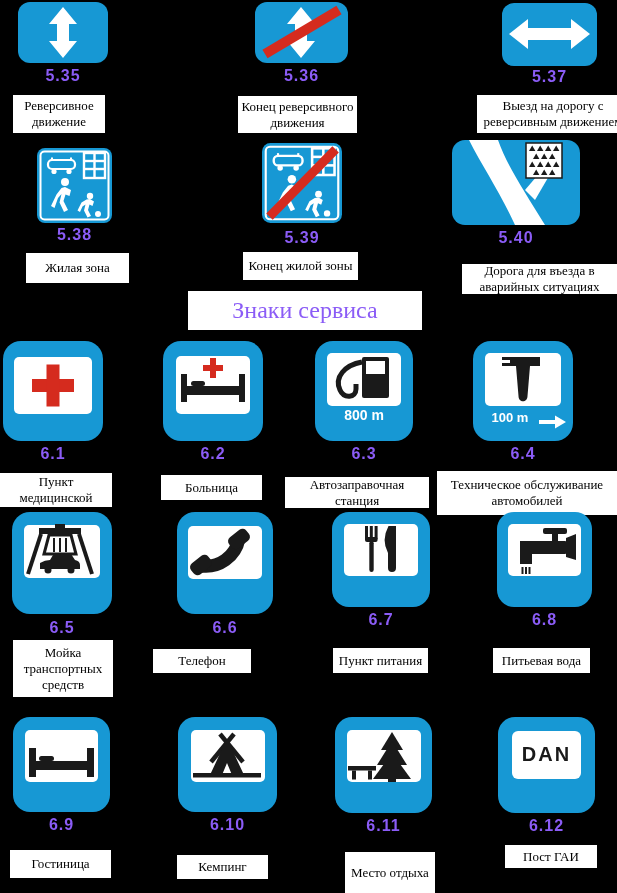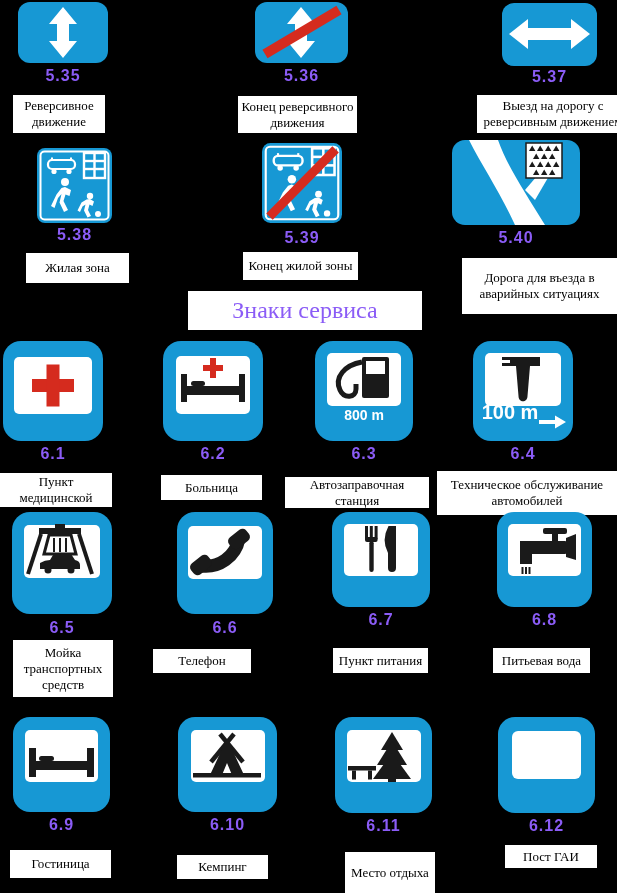--- a/index.html
+++ b/index.html
@@ -117,21 +117,21 @@
           <path d="M85 27 l3.2 -5.5 3.2 5.5 z"></path>
           <path d="M93 27 l3.2 -5.5 3.2 5.5 z"></path>
           <path d="M101 27 l3.2 -5.5 3.2 5.5 z"></path>
         <path d="M81 35 l3.2 -5.5 3.2 5.5 z"></path>
           <path d="M89 35 l3.2 -5.5 3.2 5.5 z"></path>
           <path d="M97 35 l3.2 -5.5 3.2 5.5 z"></path>
       </g>
     </g>
   </svg>
   <div class="num" style="left:452px;top:229px;width:128px">5.40</div>
-  <div class="lbl" style="left:462px;top:258px;width:155px;height:56px">Дорога для въезда в аварийных ситуациях</div>
+  <div class="lbl" style="left:462px;top:264px;width:155px;height:30px">Дорога для въезда в аварийных ситуациях</div>
 
   <div class="hdr" style="left:188px;top:291px;width:234px;height:39px">Знаки сервиса</div>
 
   <svg class="sign" style="left:3px;top:341px" width="100" height="100" viewBox="0 0 100 100">
     <rect width="100" height="100" rx="18" fill="#1798D4"></rect>
     <rect x="11" y="16" width="78" height="57" rx="5" fill="#fff"></rect>
     <g fill="#D52B1E">
       <rect x="29" y="38" width="42" height="13"></rect>
       <rect x="43.5" y="23.5" width="13" height="42"></rect>
     </g>
@@ -171,21 +171,21 @@
 
   <svg class="sign" style="left:473px;top:341px" width="100" height="100" viewBox="0 0 100 100">
     <rect width="100" height="100" rx="18" fill="#1798D4"></rect>
     <rect x="12" y="12" width="76" height="53" rx="5" fill="#fff"></rect>
     <g fill="#1a1a1a">
       <path d="M29 16 h38 v9 h-38 v-3 h8 v-3 h-8 z"></path>
       <path d="M43 25 h14 l-2.5 30 c0 7 -9 7 -9 0 z"></path>
     </g>
     <polygon fill="#fff" points="66,79 82,79 82,74.5 93,81 82,87.5 82,83 66,83"></polygon>
   </svg>
-  <div class="dist" style="left:479px;top:401px;width:62px;font-size:20px">100 m</div>
+  <div class="dist" style="left:479px;top:410px;width:62px;font-size:13px">100 m</div>
   <div class="num" style="left:473px;top:445px;width:100px">6.4</div>
   <div class="lbl" style="left:437px;top:471px;width:180px;height:44px">Техническое обслуживание автомобилей</div>
 
   <svg class="sign" style="left:12px;top:512px" width="100" height="102" viewBox="0 0 100 102">
     <rect width="100" height="102" rx="18" fill="#1798D4"></rect>
     <rect x="12" y="13" width="76" height="53" rx="5" fill="#fff"></rect>
     <g fill="#1a1a1a" stroke="#1a1a1a">
       <rect x="27" y="16" width="42" height="6" stroke="none"></rect>
       <rect x="43" y="12" width="10" height="4" stroke="none"></rect>
       <line x1="29" y1="22" x2="16" y2="62" stroke-width="4"></line>
@@ -285,16 +285,17 @@
       <rect x="53" y="60" width="8" height="5"></rect>
     </g>
   </svg>
   <div class="num" style="left:335px;top:817px;width:97px">6.11</div>
   <div class="lbl" style="left:345px;top:852px;width:90px;height:41px">Место отдыха</div>
 
   <svg class="sign" style="left:498px;top:717px" width="97" height="96" viewBox="0 0 97 96">
     <rect width="97" height="96" rx="17" fill="#1798D4"></rect>
     <rect x="14" y="14" width="69" height="48" rx="6" fill="#fff"></rect>
   </svg>
+  <div class="dan" style="left:498px;top:742px;width:97px;height:24px;line-height:24px">DAN</div>
   <div class="num" style="left:498px;top:817px;width:97px">6.12</div>
   <div class="lbl" style="left:505px;top:845px;width:92px;height:23px">Пост ГАИ</div>
 
 </div>
 
 </body></html>

